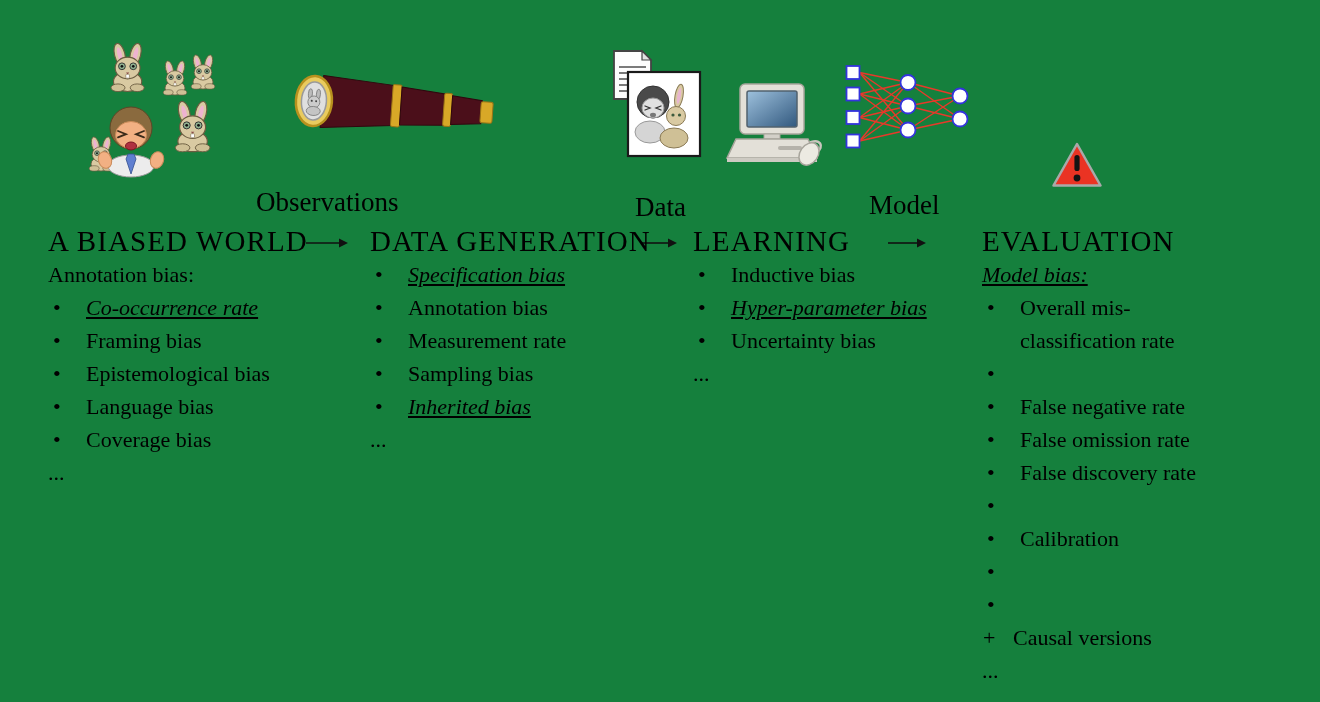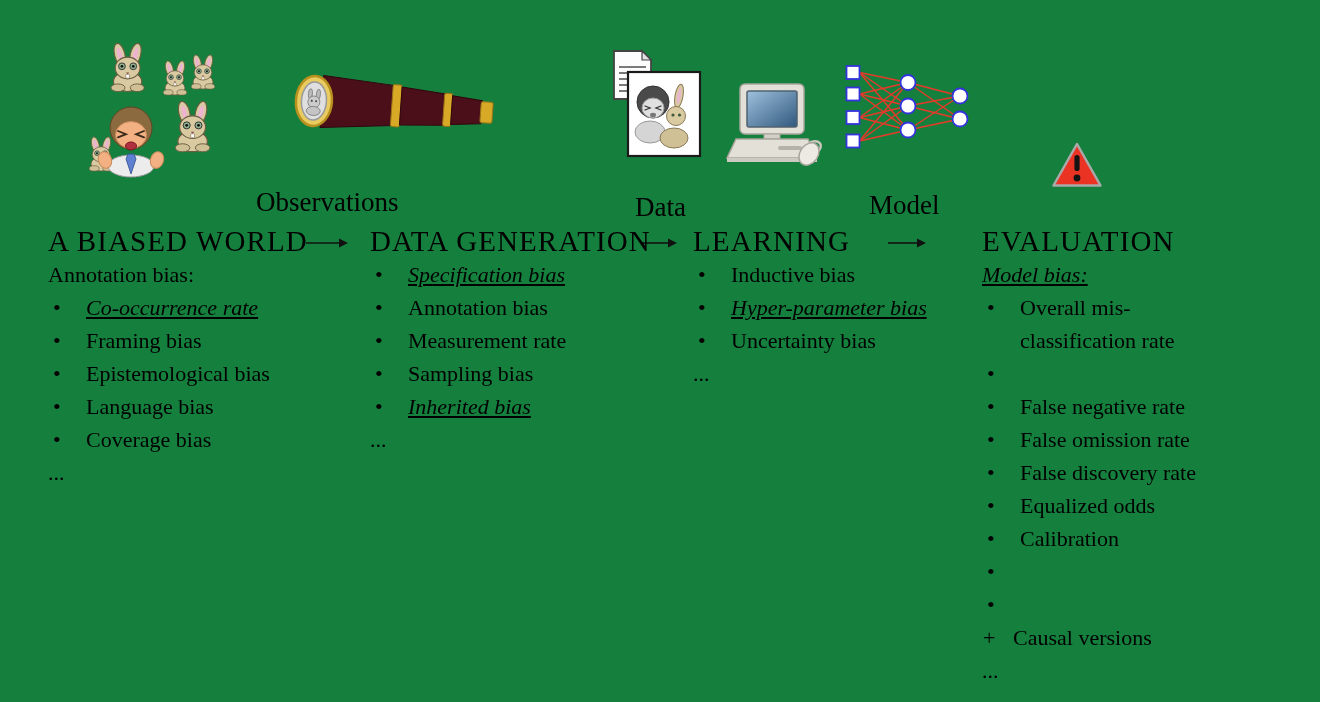--- a/index.html
+++ b/index.html
@@ -277,21 +277,20 @@
         <li>
           <span class="marker">•</span>
           <span class="itext">False omission rate</span>
         </li>
         <li>
           <span class="marker">•</span>
           <span class="itext">False discovery rate</span>
         </li>
         <li>
           <span class="marker">•</span>
-          <span class="itext">Equalized odds</span>
         </li>
         <li>
           <span class="marker">•</span>
           <span class="itext">Calibration</span>
         </li>
         <li>
           <span class="marker">•</span>
         </li>
         <li>
           <span class="marker">•</span>

